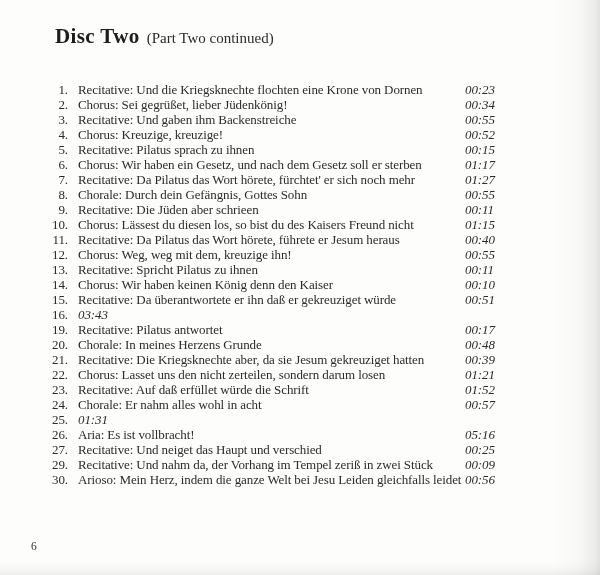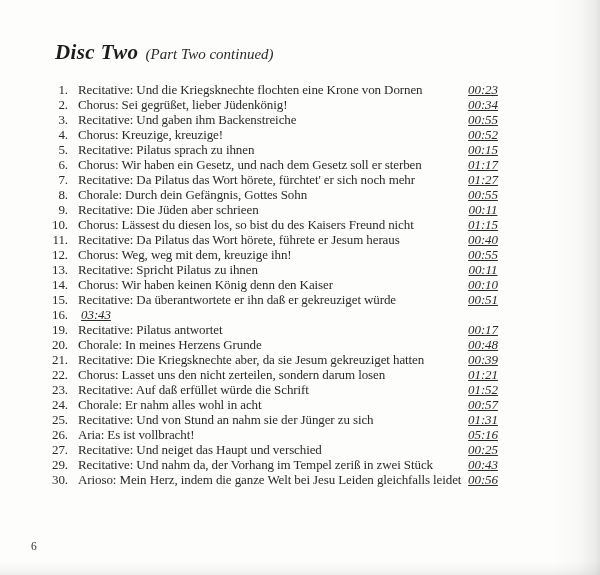--- a/index.html
+++ b/index.html
@@ -35,23 +35,22 @@
     background: linear-gradient(to bottom,
       rgba(0,0,0,0) 0%,
       rgba(0,0,0,0.025) 55%,
       rgba(0,0,0,0.06) 100%);
     pointer-events: none;
   }
 
   .booklet-header {
     position: absolute;
     left: 55px;
-    top: 40px;
+    top: 24px;
     white-space: nowrap;
-    font-style: italic;
   }
   .disc-title {
     font-size: 21px;
     font-weight: bold;
     color: #1d1d1d;
     letter-spacing: 0.4px;
   }
   .disc-subtitle {
     font-size: 15px;
     color: #2b2b2b;
@@ -80,23 +79,22 @@
     margin-right: 10px;
   }
   .track-title {
     flex: 1 1 auto;
     white-space: nowrap;
     overflow: hidden;
   }
   .track-time {
     flex: 0 0 36px;
     width: 36px;
-    text-align: center;
+    text-align: left;
     font-style: italic;
-    text-decoration: underline;
   }
 
   .page-number {
     position: absolute;
     left: 31px;
     top: 540px;
     font-size: 11.5px;
     color: #333333;
   }
 </style>
@@ -238,41 +236,40 @@
     </div>
 
     <div class="track-row">
       <span class="track-num">24.</span>
       <span class="track-title">Chorale: Er nahm alles wohl in acht</span>
       <span class="track-time">00:57</span>
     </div>
 
     <div class="track-row">
       <span class="track-num">25.</span>
-      <span class="track-title">Recitative: Und von Stund an nahm sie der Jünger zu sich</span>
       <span class="track-time">01:31</span>
     </div>
 
     <div class="track-row">
       <span class="track-num">26.</span>
       <span class="track-title">Aria: Es ist vollbracht!</span>
       <span class="track-time">05:16</span>
     </div>
 
     <div class="track-row">
       <span class="track-num">27.</span>
       <span class="track-title">Recitative: Und neiget das Haupt und verschied</span>
       <span class="track-time">00:25</span>
     </div>
 
 
     <div class="track-row">
       <span class="track-num">29.</span>
       <span class="track-title">Recitative: Und nahm da, der Vorhang im Tempel zeriß in zwei Stück</span>
-      <span class="track-time">00:43</span>
+      <span class="track-time">00:09</span>
     </div>
 
     <div class="track-row">
       <span class="track-num">30.</span>
       <span class="track-title">Arioso: Mein Herz, indem die ganze Welt bei Jesu Leiden gleichfalls leidet</span>
       <span class="track-time">00:56</span>
     </div>
   </div>
 
   <div class="page-number">6</div>

